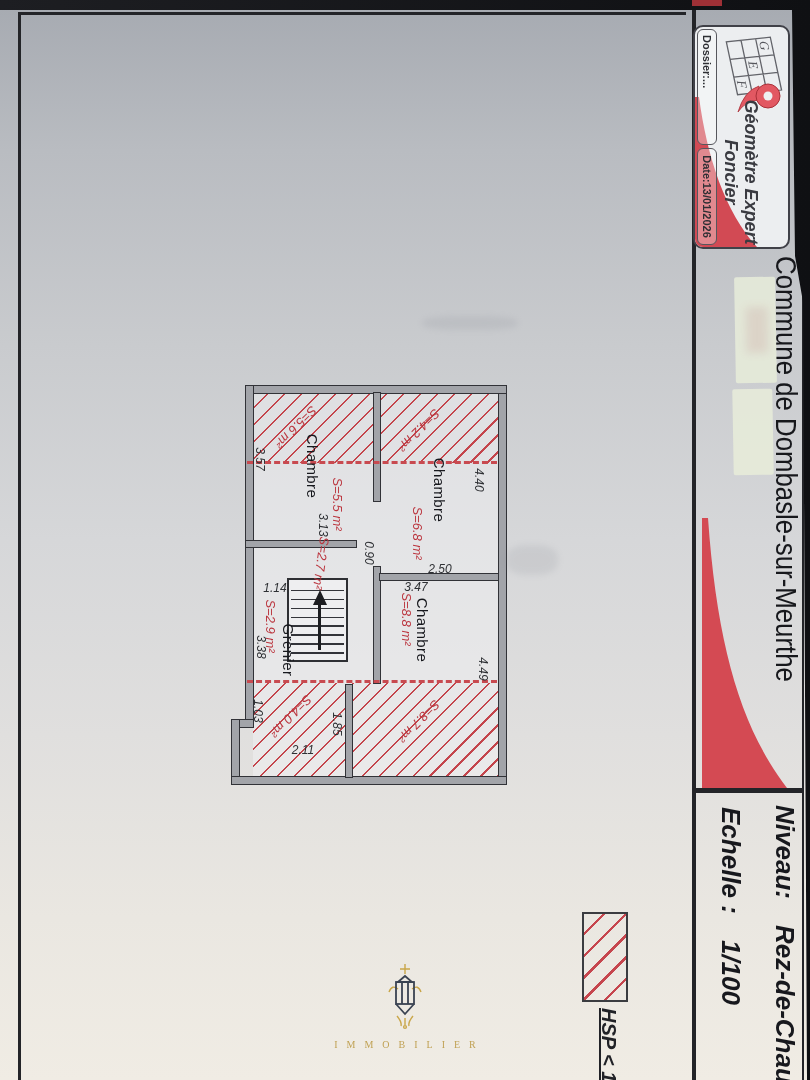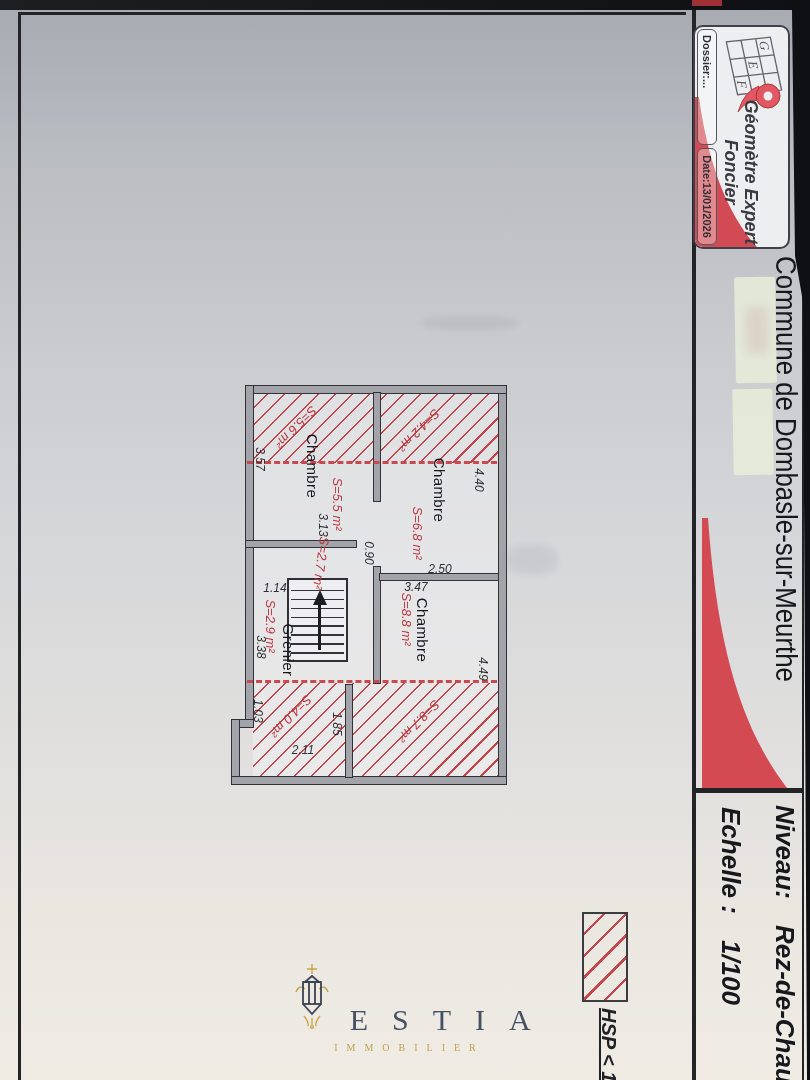--- a/index.html
+++ b/index.html
@@ -216,17 +216,16 @@
         <path d="M25,54 Q30,60 29,64 M41,54 Q36,60 37,64 M33,56 V63"></path>
         <circle cx="33" cy="65" r="1.4"></circle>
       </g>
       <g stroke="#2d3748" stroke-width="1.8" fill="none">
         <path d="M26,20 L33,14 L40,20 Z"></path>
         <rect x="24" y="20" width="18" height="22"></rect>
         <path d="M30,20 V42 M36,20 V42"></path>
         <path d="M24,42 L33,52 L42,42"></path>
       </g>
     </svg>
-    <div class="estia-brand">ESTIA</div>
     <div class="estia-tagline">IMMOBILIER</div>
   </div>
 
 </div>
 
 </body></html>

